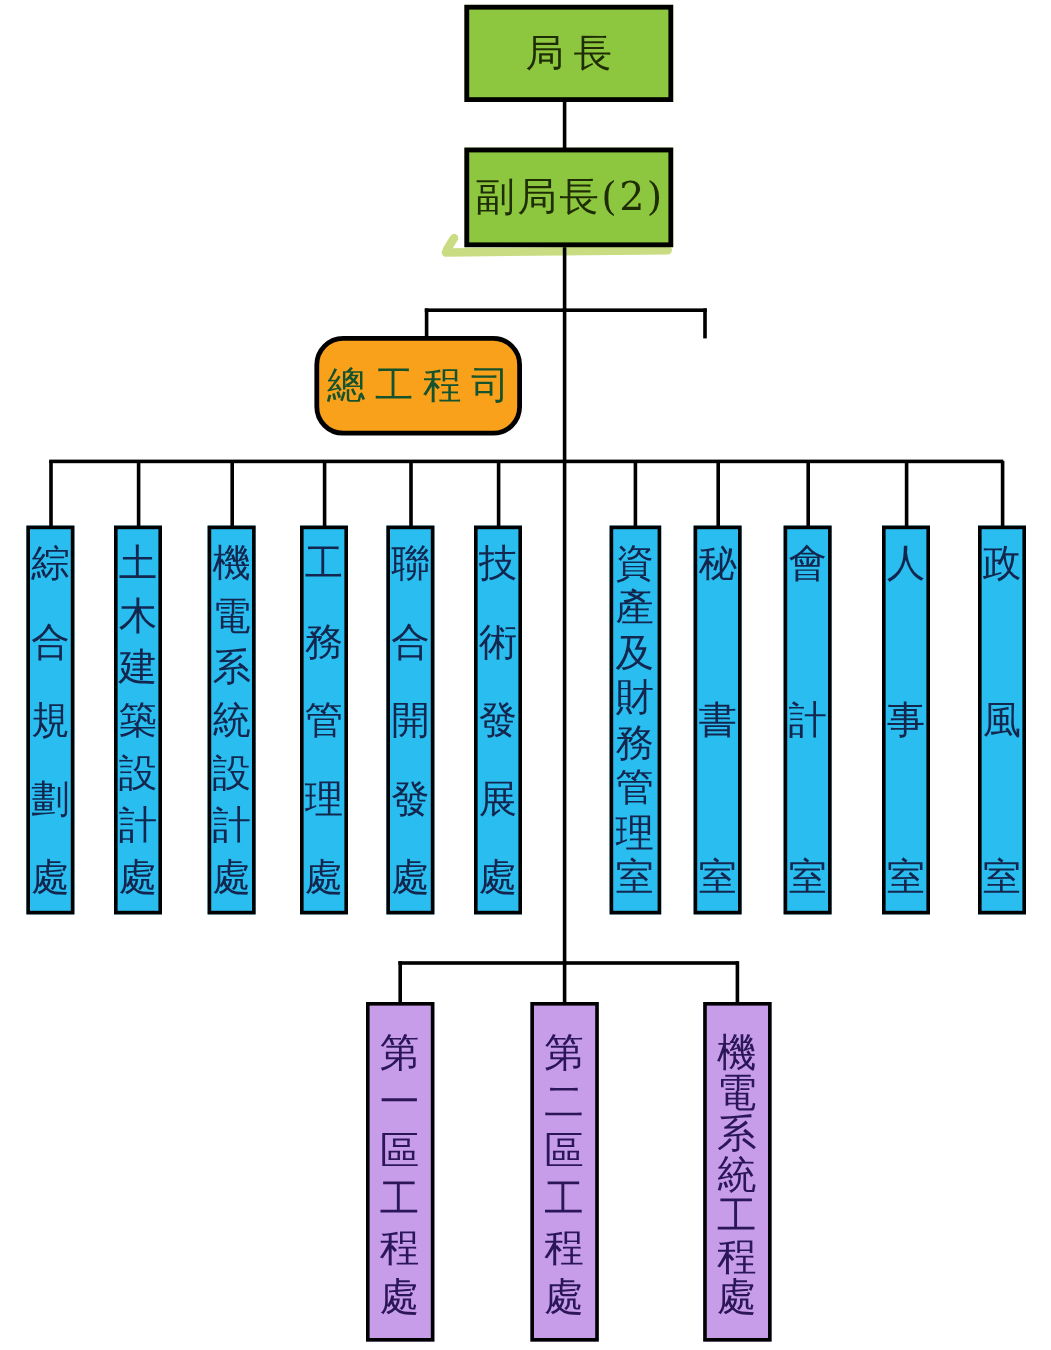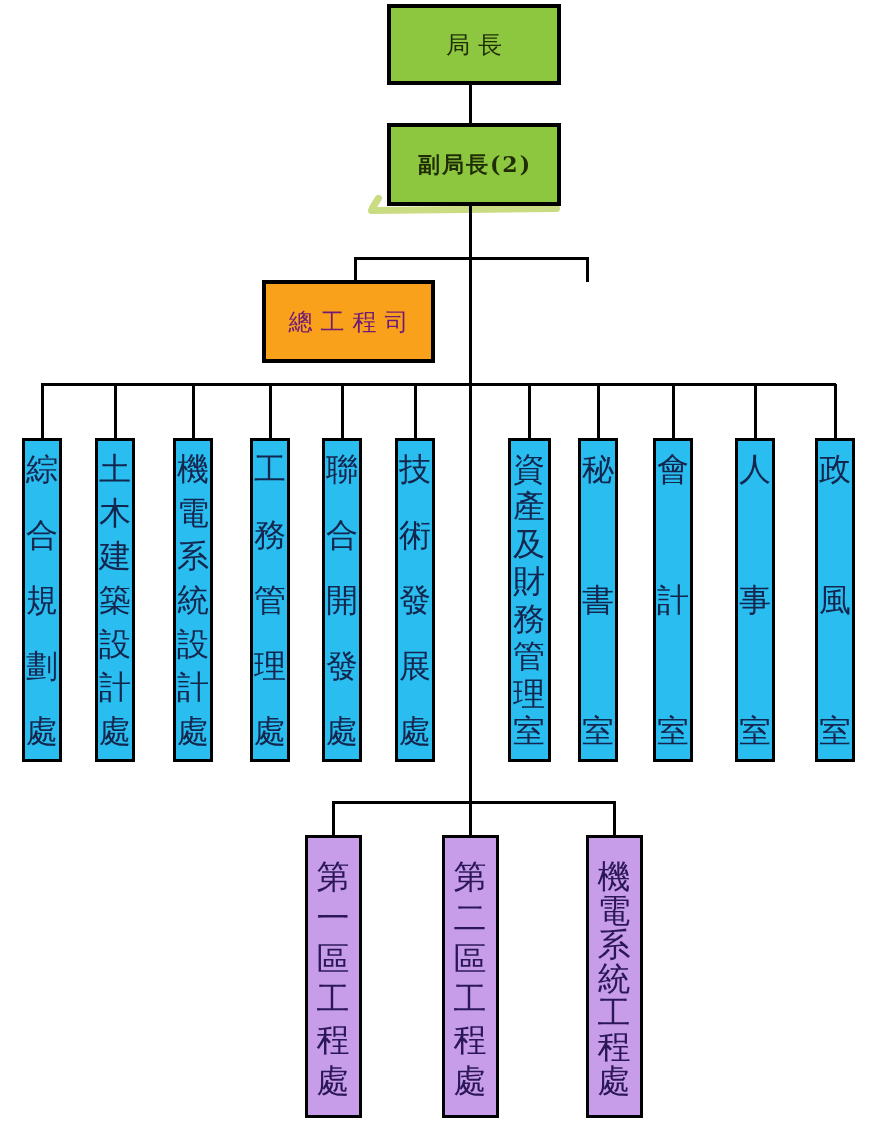--- a/index.html
+++ b/index.html
@@ -14,23 +14,23 @@
   .box {
     position: absolute;
     box-sizing: border-box;
     border: 4px solid #000;
     display: flex;
     align-items: center;
     justify-content: center;
     text-align: center;
   }
   .green  { background: var(--green, #8dc63f);  color: #1f2d05; }
-  .orange { background: var(--orange, #f9a11b); color: #701a75; }
-  .hlabel { font-size: 24px; letter-spacing: 8px; text-indent: 8px; white-space: nowrap; }
-  .hlabel.small { font-size: 22px; letter-spacing: 2px; text-indent: 2px; font-weight: bold; }
+  .orange { background: var(--orange, #f9a11b); color: #14532d; border-radius: 24px; }
+  .hlabel { font-size: 32px; letter-spacing: 8px; text-indent: 8px; white-space: nowrap; }
+  .hlabel.small { font-size: 33px; letter-spacing: 2px; text-indent: 2px; }
 
   .vbox {
     position: absolute;
     box-sizing: border-box;
     border: 3px solid #000;
     display: flex;
     flex-direction: column;
     justify-content: space-between;
     align-items: center;
   }

